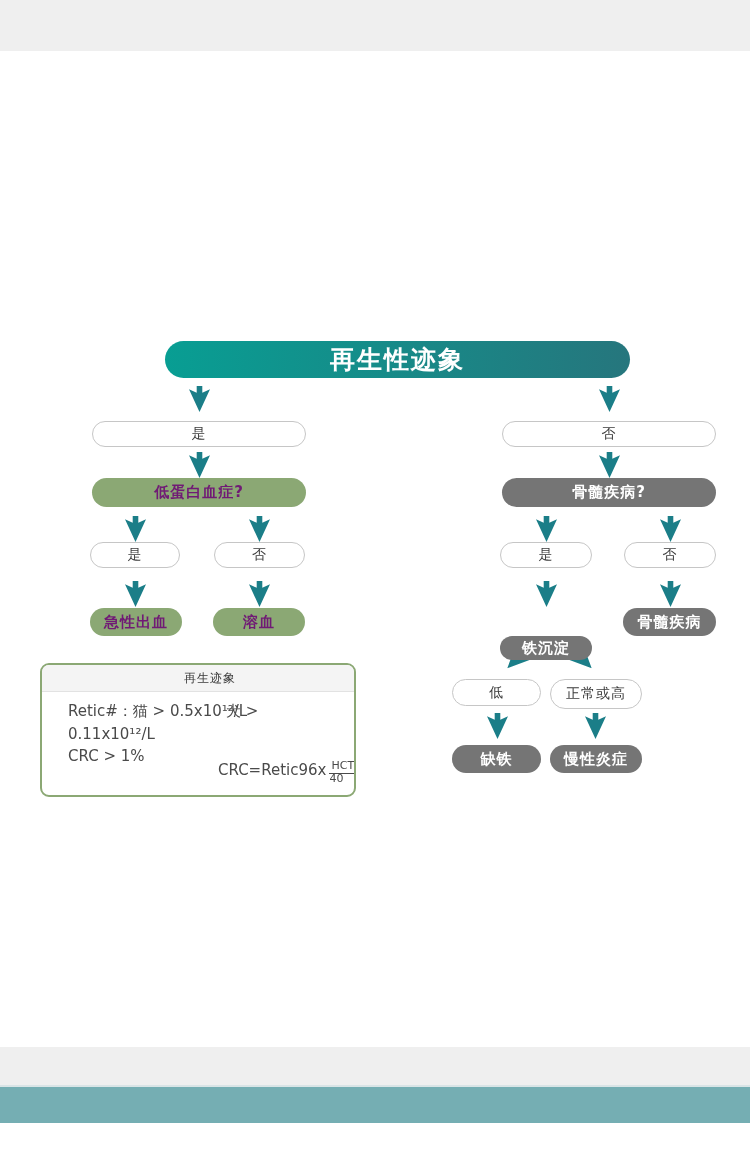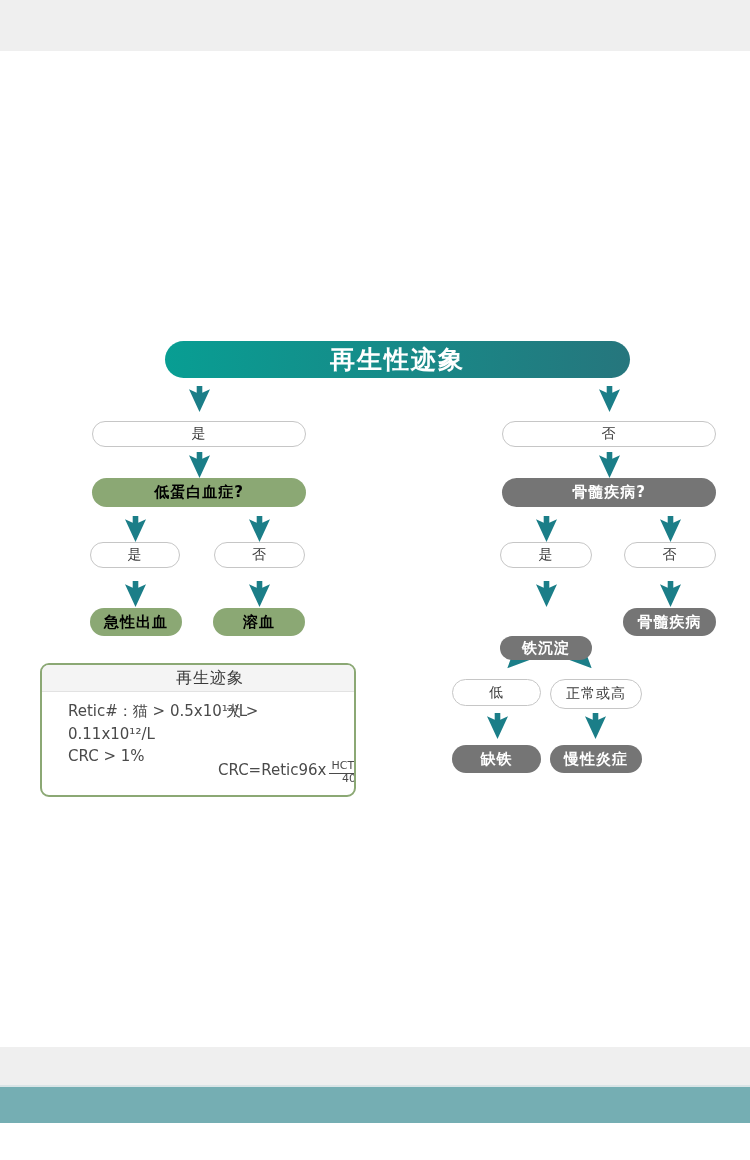--- a/index.html
+++ b/index.html
@@ -9,37 +9,37 @@
   .bar-top{top:0;height:51px;background:var(--top_bar);}
   .bar-bottom-gray{top:1047px;height:38px;background:var(--bottom_gray);}
   .bar-bottom-teal{top:1085px;height:38px;background:var(--bottom_teal);border-top:2px solid #d9e4e6;box-sizing:border-box;}
 
   .banner{position:absolute;left:165px;top:341px;width:465px;height:37px;border-radius:999px;
     background:linear-gradient(90deg,var(--banner_left),var(--banner_right));
     display:flex;align-items:center;justify-content:center;color:#fff;font-size:25px;font-weight:bold;letter-spacing:2px;}
 
   .pill{position:absolute;display:flex;align-items:center;justify-content:center;border-radius:999px;box-sizing:border-box;white-space:nowrap;}
   .outline{background:#fff;border:1.5px solid var(--outline_border);color:var(--text_dark);font-size:14px;letter-spacing:1px;}
-  .green{background:var(--green_node);color:#000000;font-weight:bold;font-size:15px;letter-spacing:1px;}
+  .green{background:var(--green_node);color:#701a75;font-weight:bold;font-size:15px;letter-spacing:1px;}
   .gray{background:var(--gray_node);color:#fff;font-weight:bold;font-size:15px;letter-spacing:1px;}
 
   .arrow{position:absolute;width:21px;height:26px;color:var(--arrow);}
   .arrow svg{display:block;width:100%;height:100%;}
   .rot45{transform:rotate(45deg);}
   .rotm45{transform:rotate(-45deg);}
 
   .infobox{position:absolute;left:40px;top:663px;width:316px;height:134px;border:2px solid var(--info_border);
     border-radius:9px;background:#fff;box-sizing:border-box;overflow:hidden;}
   .infobox .hd{height:26px;background:var(--info_header_bg);border-bottom:1px solid #e2e2e2;
-    display:flex;align-items:center;justify-content:center;font-size:16px;color:var(--text_dark);letter-spacing:1px;padding-left:24px;}
+    display:flex;align-items:center;justify-content:center;font-size:12px;color:var(--text_dark);letter-spacing:1px;padding-left:24px;}
   .infobox .bd{padding:8px 10px 5px 26px;font-size:15px;color:var(--info_text);}
   .irow{position:relative;height:22.5px;line-height:22.5px;white-space:nowrap;}
   .irow .r{position:absolute;left:150px;top:0;}
   .irow .r.wide{left:158px;}
-  .frac{display:inline-block;vertical-align:-7px;text-align:right;font-size:11px;line-height:1.1;margin-left:3px;margin-top:15px;}
+  .frac{display:inline-block;vertical-align:-7px;text-align:left;font-size:11px;line-height:1.1;margin-left:3px;margin-top:15px;}
   .frac .num{border-bottom:1px solid #4a4a4a;padding:0 2px 1px;}
   .frac .den{padding-top:1px;}
 </style>
 </head>
 <body>
 
 <div class="stage">
   <svg width="0" height="0" style="position:absolute">
     <symbol id="dart" viewBox="0 0 21 26">
       <path fill="currentColor" d="M7.7 0 L13.3 0 L13.3 6.8 L21 3.2 L10.5 26 L0 3.2 L7.7 6.8 Z"></path>

